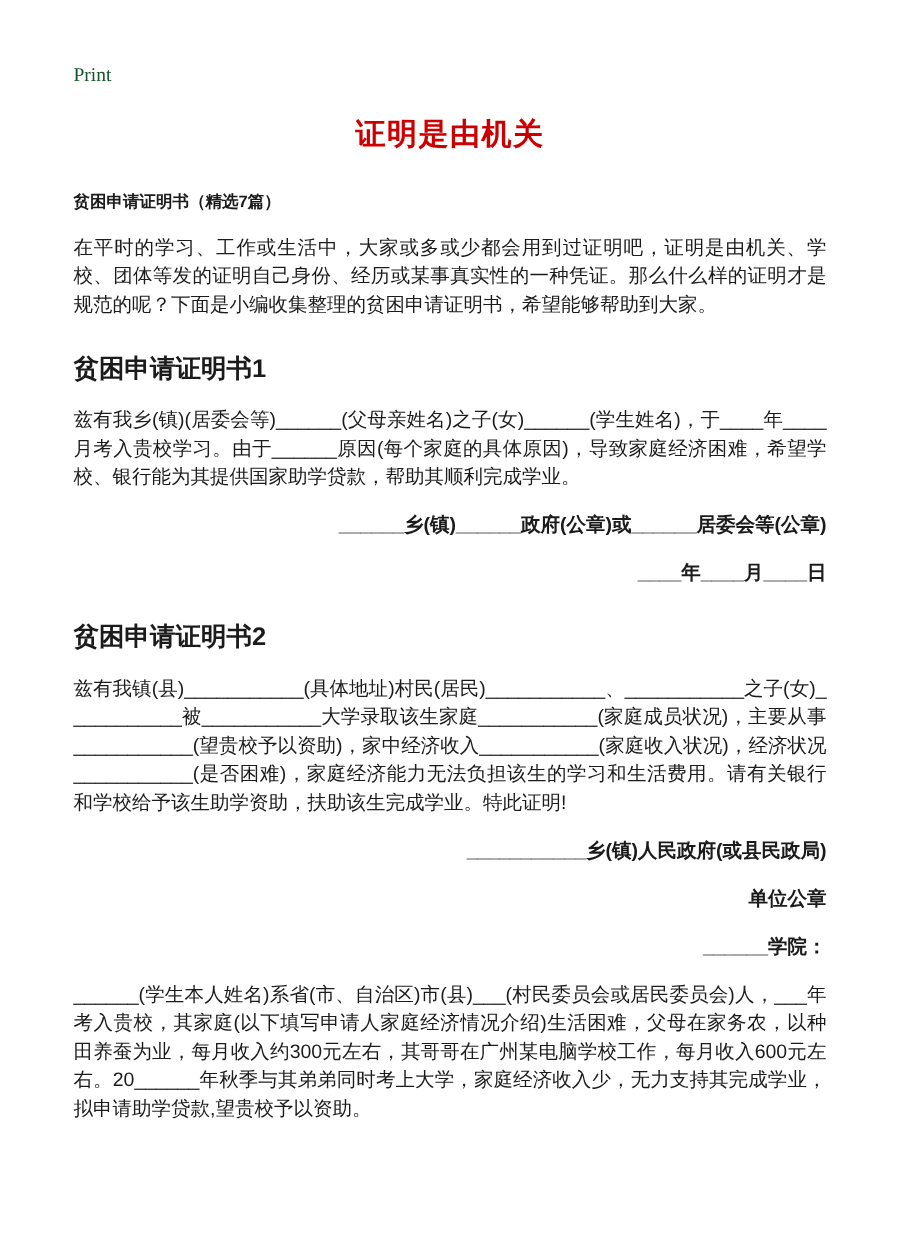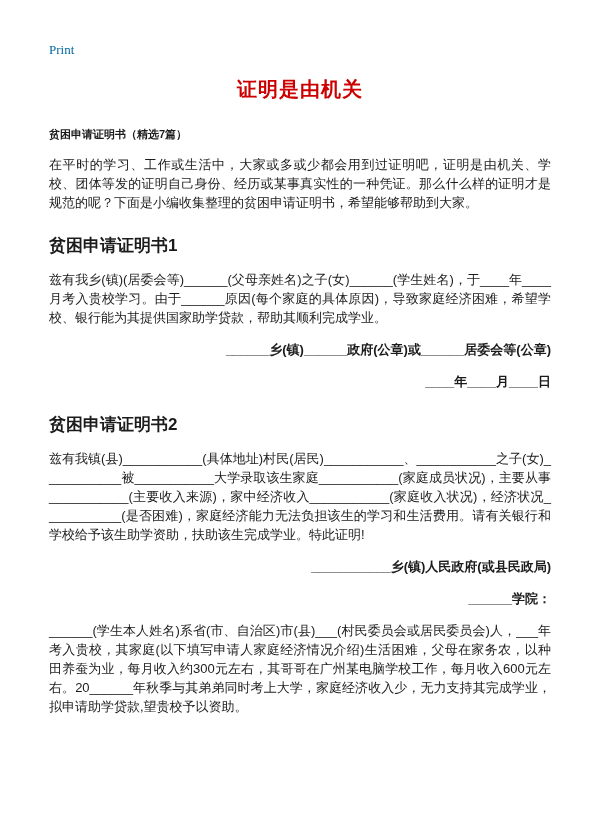--- a/index.html
+++ b/index.html
@@ -9,21 +9,21 @@
     color:#1b1b1b;
   }
   .page {
     box-sizing:border-box;
     width:600px; min-height:828px;
     padding:42px 49px 40px 49px;
   }
   .print-link {
     font-family:"Liberation Serif","DejaVu Serif",serif;
     font-size:13px;
-    color:#0369a1;
+    color:#14532d;
     margin:0 12px 18px 0;
     width:max-content;
   }
   .doc-title {
     text-align:center;
     font-size:20px;
     font-weight:bold;
     letter-spacing:1px;
     margin:0 0 24px 0;
   }
@@ -58,19 +58,20 @@
   <p class="subtitle">贫困申请证明书（精选7篇）</p>
 
   <p class="para">在平时的学习、工作或生活中，大家或多或少都会用到过证明吧，证明是由机关、学校、团体等发的证明自己身份、经历或某事真实性的一种凭证。那么什么样的证明才是规范的呢？下面是小编收集整理的贫困申请证明书，希望能够帮助到大家。</p>
 
   <h2 class="sec-heading">贫困申请证明书1</h2>
   <p class="para">兹有我乡(镇)(居委会等)______(父母亲姓名)之子(女)______(学生姓名)，于____年____月考入贵校学习。由于______原因(每个家庭的具体原因)，导致家庭经济困难，希望学校、银行能为其提供国家助学贷款，帮助其顺利完成学业。</p>
   <p class="para blank-line">______乡(镇)______政府(公章)或______居委会等(公章)</p>
   <p class="para blank-line">____年____月____日</p>
 
   <h2 class="sec-heading">贫困申请证明书2</h2>
-  <p class="para">兹有我镇(县)___________(具体地址)村民(居民)___________、___________之子(女)___________被___________大学录取该生家庭___________(家庭成员状况)，主要从事___________(主要收入来源)，家中经济收入___________(家庭收入状况)，经济状况___________(是否困难)，家庭经济能力无法负担该生的学习和生活费用。请有关银行和学校给予该生助学资助，扶助该生完成学业。特此证明!</p>
+  <p class="para">兹有我镇(县)___________(具体地址)村民(居民)___________、___________之子(女)___________被___________大学录取该生家庭___________(家庭成员状况)，主要从事___________(望贵校予以资助)，家中经济收入___________(家庭收入状况)，经济状况___________(是否困难)，家庭经济能力无法负担该生的学习和生活费用。请有关银行和学校给予该生助学资助，扶助该生完成学业。特此证明!</p>
   <p class="para blank-line">___________乡(镇)人民政府(或县民政局)</p>
+  <p class="para blank-line">单位公章</p>
 
   <p class="para blank-line">______学院：</p>
   <p class="para">______(学生本人姓名)系省(市、自治区)市(县)___(村民委员会或居民委员会)人，___年考入贵校，其家庭(以下填写申请人家庭经济情况介绍)生活困难，父母在家务农，以种田养蚕为业，每月收入约300元左右，其哥哥在广州某电脑学校工作，每月收入600元左右。20______年秋季与其弟弟同时考上大学，家庭经济收入少，无力支持其完成学业，拟申请助学贷款,望贵校予以资助。</p>
 
 </div>
 
 </body></html>

